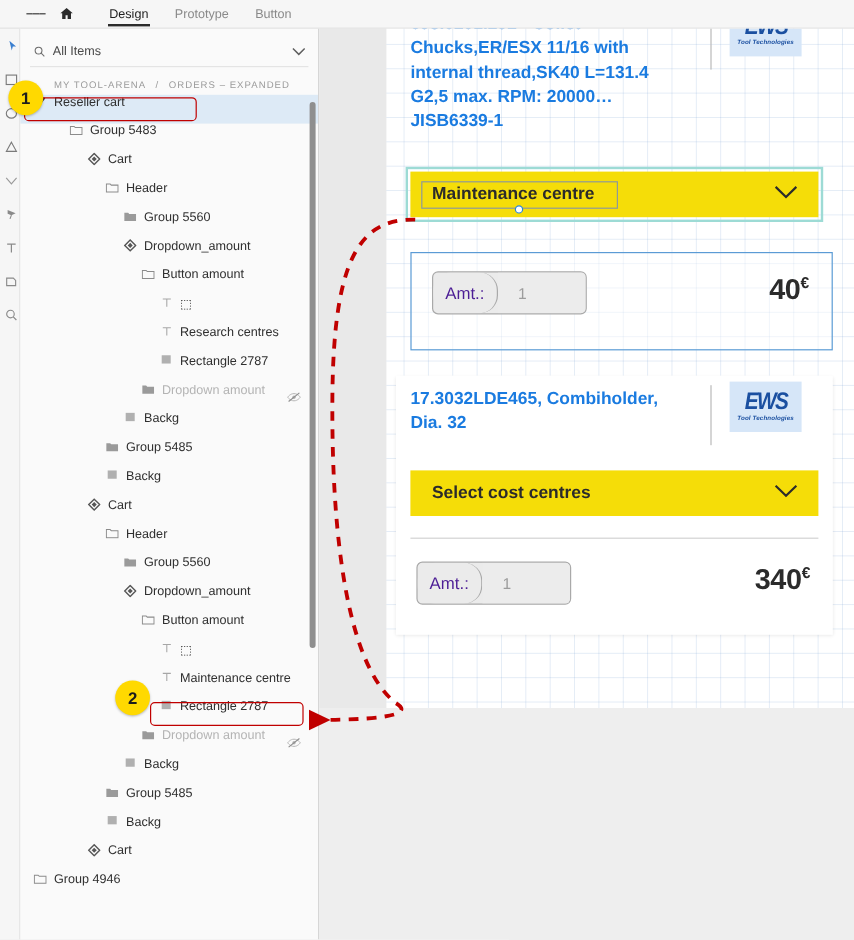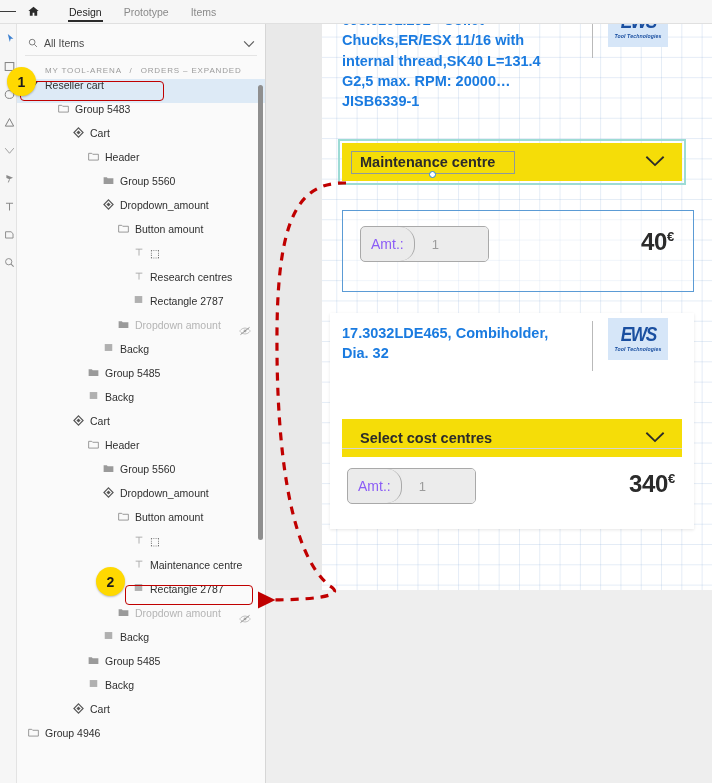--- a/index.html
+++ b/index.html
@@ -8,21 +8,21 @@
     font-family: "Liberation Sans", sans-serif;
     background: #f2f2f2;
     overflow: hidden;
   }
   #app { position: relative; width: 712px; height: 783px; }
 
   
   .topbar {
     position: absolute; left: 0; top: 0; width: 712px; height: 24px;
     background: #f6f6f6; border-bottom: 1px solid #e0e0e0;
-    display: flex; align-items: center;
+    display: flex; align-items: center; padding-left: 22px;
   }
   .hamburger { width: 16px; height: 24px; display: flex; align-items: center; justify-content: center; }
   .hamburger i { display:block; width: 9px; height: 1.3px; background: #3b3b3b; margin: 1.3px 0; }
   .home-ico { width: 34px; height: 24px; display:flex; align-items:center; justify-content:center; }
   .tabs { display: flex; align-items: flex-end; height: 24px; margin-left: 8px; }
   .tab {
     font-size: 10.5px; color: #8a8a8a; padding: 0 11px; height: 24px;
     display: flex; align-items: center; position: relative;
   }
   .tab.active { color: #1f1f1f; font-weight: 400; }
@@ -139,21 +139,21 @@
 
   .hr-line { position: absolute; height: 1px; background: #d3d3d3; }
 
   .amt-wrap {
     position: absolute; display: flex; align-items: stretch;
     border: 1px solid #a9a9a9; border-radius: 5px; overflow: hidden;
     background: #ebebeb;
   }
   .amt-lbl {
     display:flex; align-items:center; justify-content:center;
-    font-size: 14px; color: #8b5cf6; padding: 0 10px; background: #ebebeb;
+    font-size: 14px; color: #4c1d95; padding: 0 10px; background: #ebebeb;
     border-right: 1px solid #a9a9a9;
     border-radius: 15px;
   }
   .amt-val {
     display:flex; align-items:center; justify-content:flex-start;
     font-size: 13px; color: #9c9c9c; padding-left: 17px; width: 73px;
     background: #ececec;
   }
   .price {
     position: absolute; font-size: 24px; font-weight: bold; color: #2b2b2b;
@@ -204,21 +204,21 @@
         </svg>
     </div>
     <div class="tabs">
       <div class="tab active">
           <span>Design</span>
         </div>
       <div class="tab">
           <span>Prototype</span>
         </div>
       <div class="tab">
-          <span>Items</span>
+          <span>Button</span>
         </div>
     </div>
   </div>
 
   <div class="rail">
     <div class="rail-item">
       <svg width="8" height="10" viewBox="0 0 10 12">
           <path d="M1 1 8 7H4.6l-1.1 4z" fill="#3a7fd0"></path>
         </svg>
     </div>
@@ -579,21 +579,21 @@
 
       <div class="card" style="left:8px; top:313px; width:364px; height:216px; background:#ffffff; box-shadow:0 1px 3px rgba(0,0,0,0.10);">
         <div class="card-inner">
           <div class="prod-title" style="position:absolute; left:12px; top:10px; width:230px;">17.3032LDE465, Combiholder, Dia. 32</div>
           <div class="logo-div" style="left:262px; top:8px; height:50px;"></div>
           <div class="logo-box" style="left:278px; top:5px; width:60px; height:42px;">
             <div class="logo-wordmark">EWS</div>
             <div class="logo-sub">Tool Technologies</div>
           </div>
 
-          <div class="yellow-dd" style="left:12px; top:79px; width:340px; height:38px;margin-top:27px;">
+          <div class="yellow-dd" style="left:12px; top:79px; width:340px; height:38px;">
             <div class="dd-txt">Select cost centres</div>
             <div class="dd-chev">
               <svg width="20" height="12" viewBox="0 0 22 13">
                   <path d="M1.5 1.8 11 11 20.5 1.8" fill="none" stroke="#2b2b2b" stroke-width="2"></path>
                 </svg>
             </div>
           </div>
 
           <div class="hr-line" style="left:12px; top:135px; width:340px;"></div>
 

